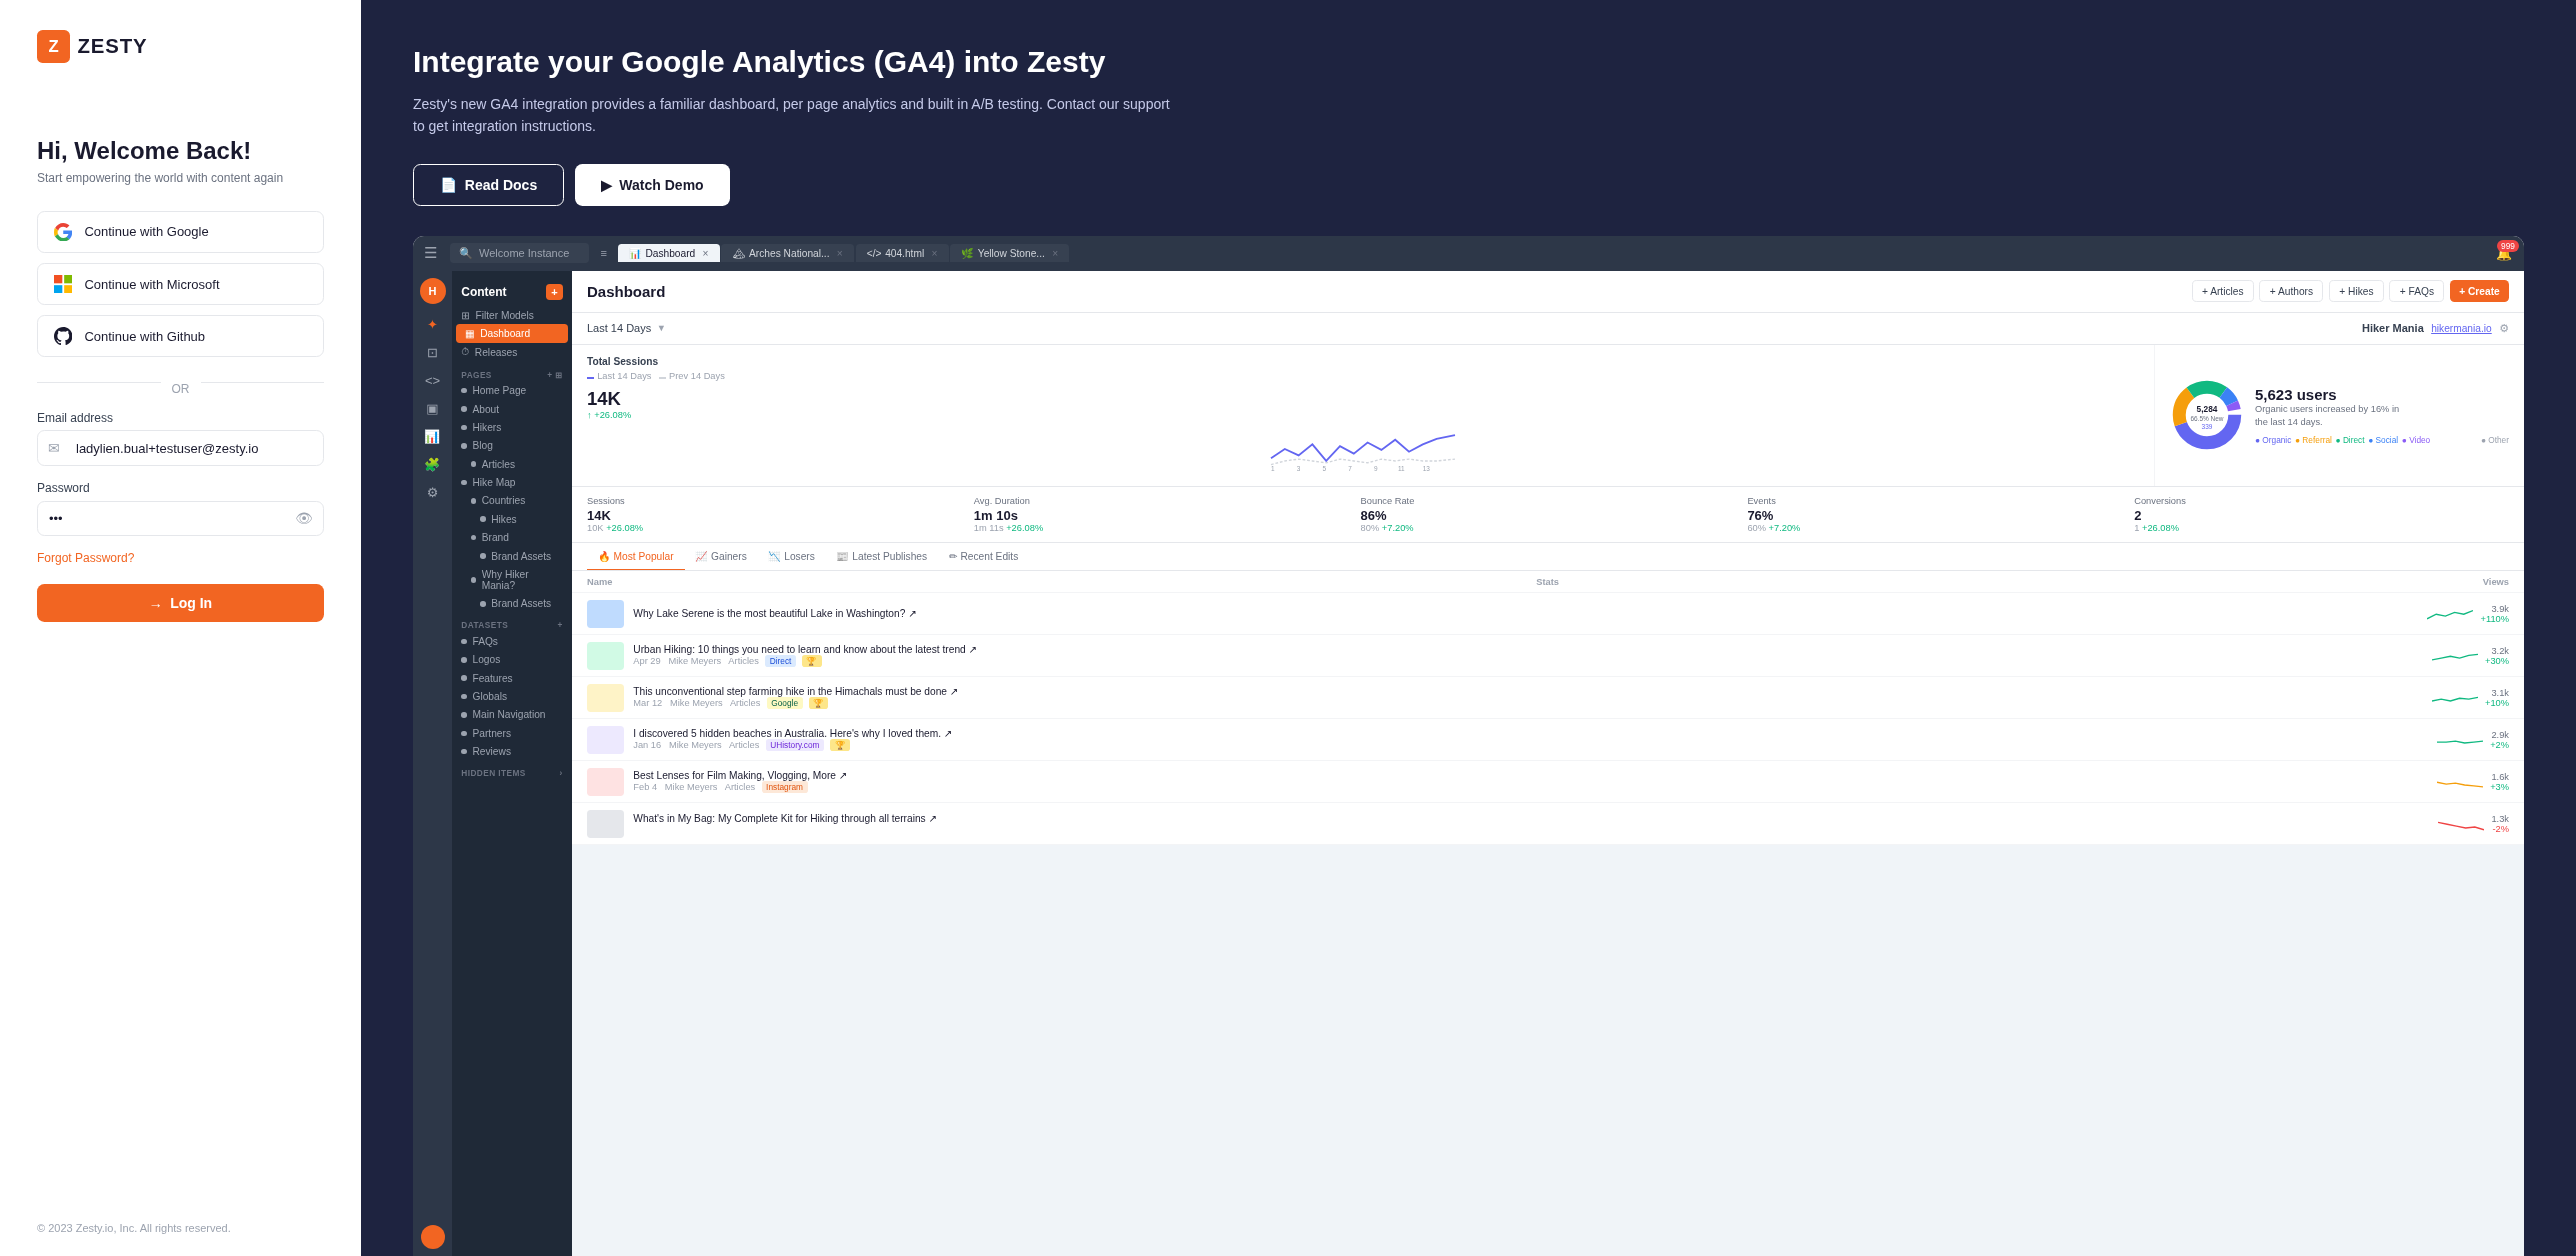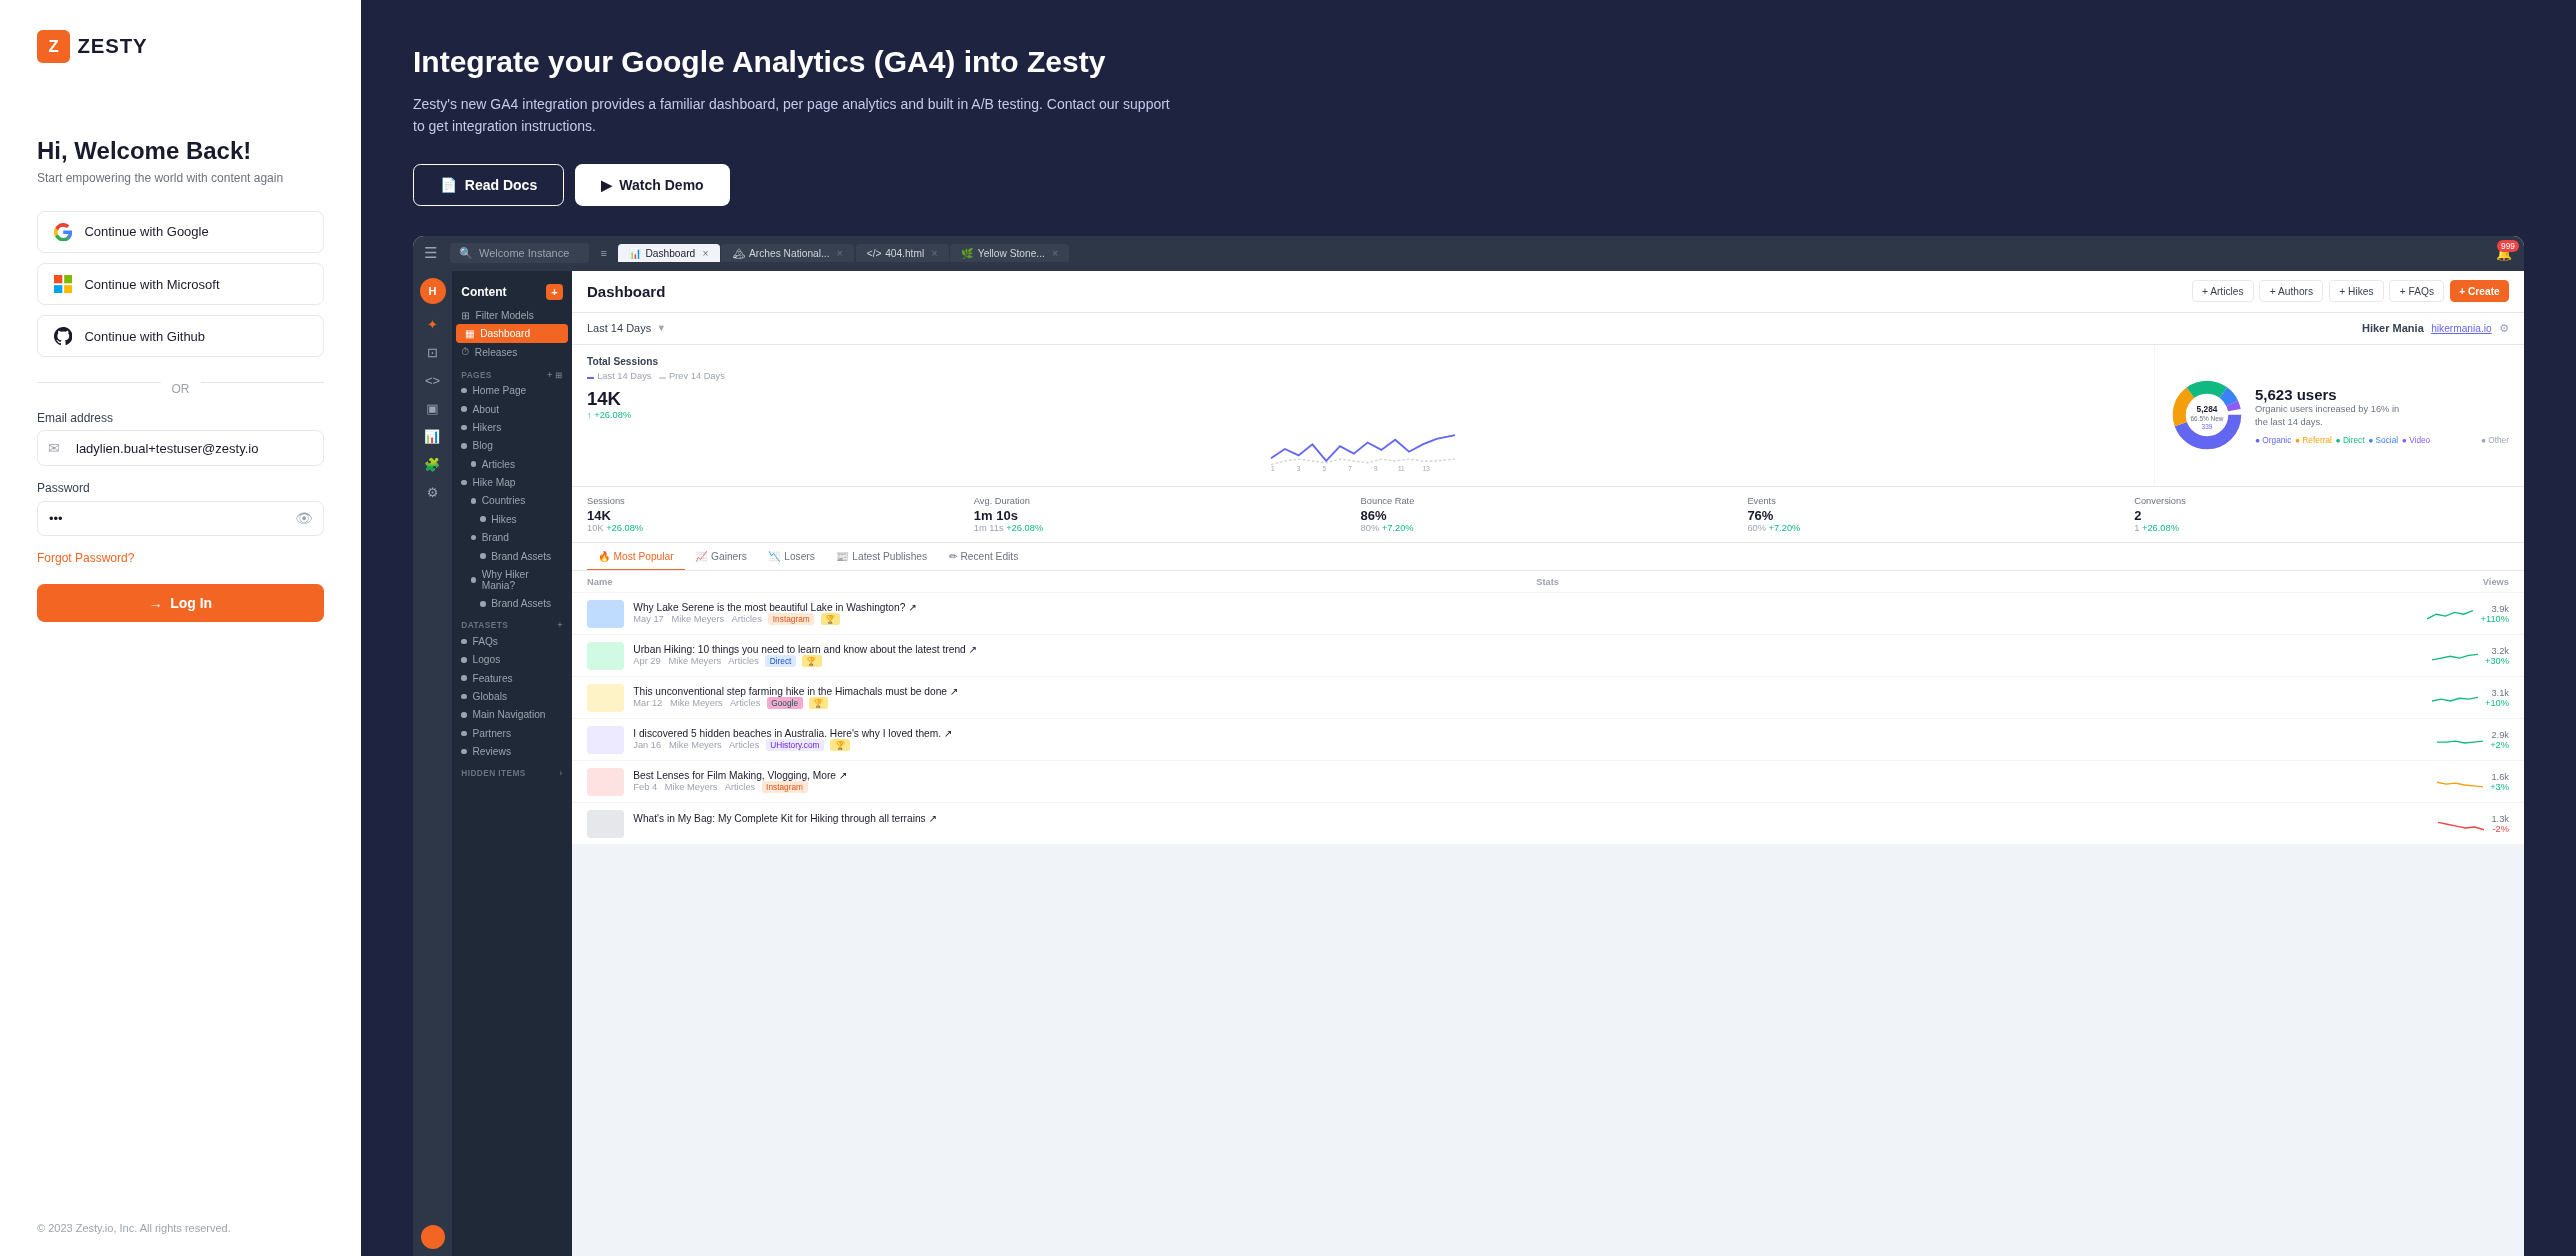--- a/index.html
+++ b/index.html
@@ -185,21 +185,21 @@
     .db-table-header { display: flex; justify-content: space-between; padding: 5.6px 15px; background: white; font-size: 9.3px; color: #9ca3af; font-weight: 600; border-bottom: 0.9px solid #f3f4f6; }
     .db-table-rows { overflow: hidden; }
     .db-table-row { display: flex; align-items: center; padding: 6.5px 15px; background: white; border-bottom: 0.9px solid #f3f4f6; gap: 9.3px; }
     .db-row-thumb { width: 37px; height: 28px; background: #e5e7eb; border-radius: 3.7px; flex-shrink: 0; }
     .db-row-content { flex: 1; min-width: 0; }
     .db-row-title { font-size: 10.2px; color: #1a1a2e; font-weight: 500; white-space: nowrap; overflow: hidden; text-overflow: ellipsis; }
     .db-row-meta { font-size: 9.3px; color: #9ca3af; }
     .db-row-tag { display: inline-block; background: #e5e7eb; border-radius: 2.8px; padding: 0.9px 4.6px; font-size: 8.3px; color: #6b7280; margin-left: 3.7px; }
     .db-row-tag.insta { background: #fde8d8; color: #e05510; }
     .db-row-tag.direct { background: #dbeafe; color: #1d4ed8; }
-    .db-row-tag.google { background: #f9a8d4; color: #065f46; text-align: center; }
+    .db-row-tag.google { background: #fef9c3; color: #065f46; text-align: center; }
     .db-row-tag.uhist { background: #ede9fe; color: #6d28d9; }
     .db-row-stats { text-align: right; font-size: 9.3px; color: #6b7280; white-space: nowrap; }
     .db-row-pct-up { font-size: 9.3px; color: #10b981; }
     .db-row-pct-down { font-size: 9.3px; color: #ef4444; }
     .db-sparkline { width: 46px; height: 18.5px; }
 
     .zesty-logo-z {
       width: 33px; height: 33px; background: #f26522; border-radius: 5.6px;
       display: flex; align-items: center; justify-content: center;
       color: white; font-size: 16.7px; font-weight: 900;
@@ -570,21 +570,20 @@
             <span>Name</span>
             <span>Stats</span>
             <span>Views</span>
           </div>
           <div class="db-table-rows">
 
             <div class="db-table-row">
               <div class="db-row-thumb" style="background:#bfdbfe;"></div>
               <div class="db-row-content">
                 <div class="db-row-title">Why Lake Serene is the most beautiful Lake in Washington? ↗</div>
-                <div class="db-row-meta">May 17 &nbsp; Mike Meyers &nbsp; Articles <span class="db-row-tag insta">Instagram</span> <span class="db-row-tag" style="background:#fde68a;color:#92400e;">🏆</span></div>
               </div>
               <div style="display:flex;align-items:center;gap:7.4px;">
                 <svg class="db-sparkline" viewBox="0 0 50 20">
                     <polyline points="0,15 10,10 20,12 30,8 40,10 50,6" fill="none" stroke="#10b981" stroke-width="1.5"></polyline>
                   </svg>
                 <div class="db-row-stats">
                   <div>3.9k</div>
                   <div class="db-row-pct-up">+110%</div>
                 </div>
               </div>

